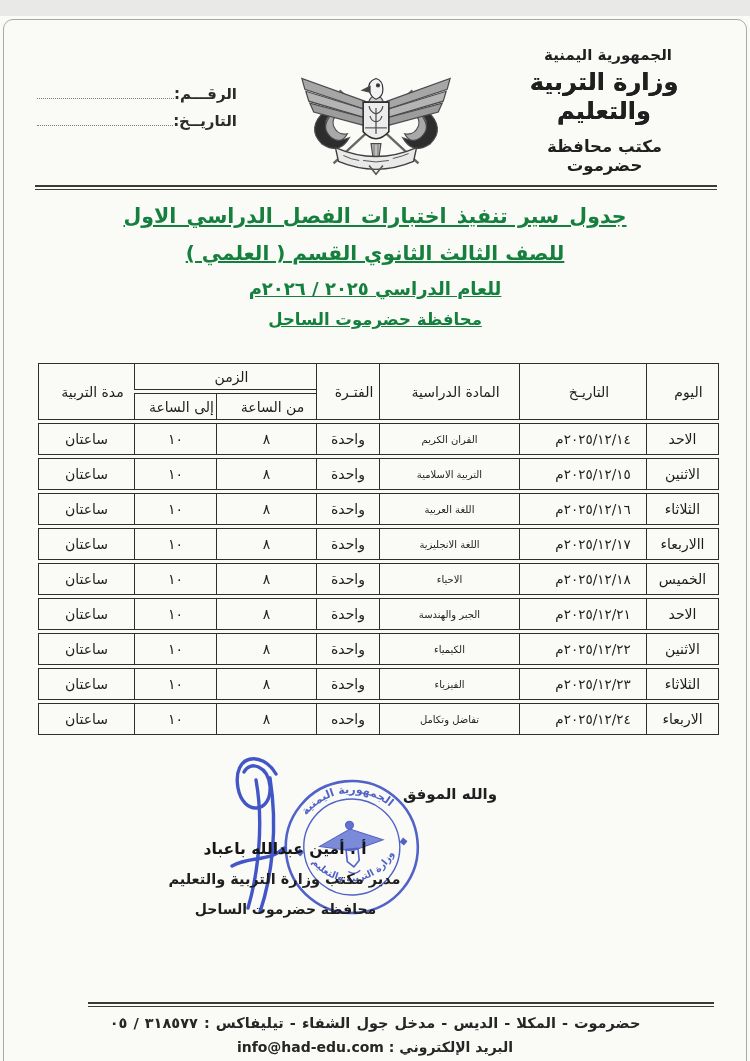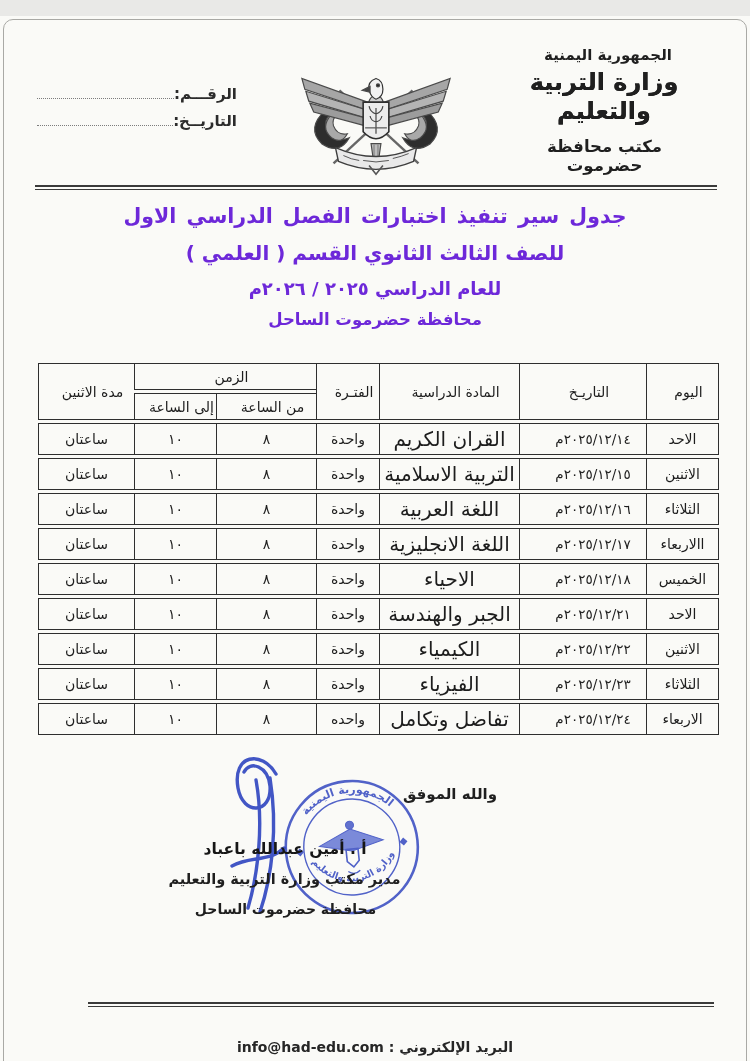--- a/index.html
+++ b/index.html
@@ -24,38 +24,38 @@
   .ref-fields { position:absolute; left:35px; top:60px; width:202px; direction:rtl; }
   .ref-row { display:flex; align-items:flex-end; height:27px; }
   .ref-label { font-size:15px; font-weight:bold; color:#2b2b2b; white-space:nowrap; }
   .ref-line { flex:1; border-bottom:1.6px dotted #7c7c7c; margin-bottom:4px; margin-left:2px; }
 
   .double-rule { position:absolute; height:5px; border-top:2.6px solid #3a3a3a; border-bottom:1.2px solid #3a3a3a; }
   .rule-top { top:169px; left:35px; right:33px; }
   .rule-bottom { top:986px; left:88px; right:36px; }
 
   
-  .doc-title { position:absolute; top:188px; left:0; right:0; text-align:center; direction:rtl; color:#6d28d9; }
+  .doc-title { position:absolute; top:188px; left:0; right:0; text-align:center; direction:rtl; color:#15803d;text-decoration:underline; }
   .t1 { font-size:20.5px; font-weight:bold; margin-bottom:13px; word-spacing:3px; }
   .t2 { font-size:20px;   font-weight:bold; margin-bottom:13px; }
   .t3 { font-size:18px;   font-weight:bold; margin-bottom:11px; }
   .t4 { font-size:16.5px; font-weight:bold; }
 
   
   .tbl-wrap { position:absolute; top:344px; right:31px; }
   table { direction:rtl; border-collapse:separate; border-spacing:0 3px; table-layout:fixed; }
   th,td { border-top:1.4px solid #2e2e2e; border-bottom:1.4px solid #2e2e2e;
           border-left:1.4px solid #2e2e2e; font-weight:normal;
           text-align:center; vertical-align:middle; font-size:14px; color:#1d1d1d;
           overflow:hidden; white-space:nowrap; }
   tr.edge > *:first-child { border-right:1.4px solid #2e2e2e; }
   thead th { height:27px;padding-left:12px; }
   tbody td { height:32px; }
   td.c-date { font-size:13.5px;padding-left:20px; }
-  td.c-subject { font-size:20px; }
+  td.c-subject { font-size:10px; }
 
   
   .closing { position:absolute; top:769px; left:400px; width:100px; text-align:center;
              font-size:15px; font-weight:bold; }
   .sig-name { position:absolute; top:824px; left:160px; width:250px; text-align:center;
              font-size:15.5px; font-weight:bold; color:#161616; }
   .sig-role { position:absolute; top:855px; left:152px; width:265px; text-align:center;
              font-size:14.5px; font-weight:bold; }
   .sig-org  { position:absolute; top:885px; left:178px; width:215px; text-align:center;
              font-size:14px; font-weight:bold; }
@@ -146,21 +146,21 @@
           <col style="width:82px">
           <col style="width:96px">
       </colgroup>
       <thead>
         <tr class="edge">
           <th rowspan="2">اليوم</th>
           <th rowspan="2">التاريـخ</th>
           <th rowspan="2">المادة الدراسية</th>
           <th rowspan="2">الفتـرة</th>
           <th colspan="2">الزمن</th>
-          <th rowspan="2">مدة الاثنين</th>
+          <th rowspan="2">مدة التربية</th>
         </tr>
         <tr>
           <th>من الساعة</th>
           <th>إلى الساعة</th>
         </tr>
       </thead>
       <tbody>
         <tr class="edge">
           <td class="c-day">الاحد</td>
           <td class="c-date">٢٠٢٥/١٢/١٤م</td>
@@ -281,14 +281,15 @@
         <path d="M34,122 C52,112 72,118 86,104"></path>
       </g>
     </svg>
   </div>
 
   <div class="sig-name">أ . أمين عبدالله باعباد</div>
   <div class="sig-role">مدير مكتب وزارة التربية والتعليم</div>
   <div class="sig-org">محافظة حضرموت الساحل</div>
 
   <div class="double-rule rule-bottom"></div>
+  <div class="footer-address">حضرموت - المكلا - الديس - مدخل جول الشفاء - تيليفاكس : ٣١٨٥٧٧ / ٠٥</div>
   <div class="footer-email">البريد الإلكتروني : info@had-edu.com</div>
 </div>
 
 </body></html>

